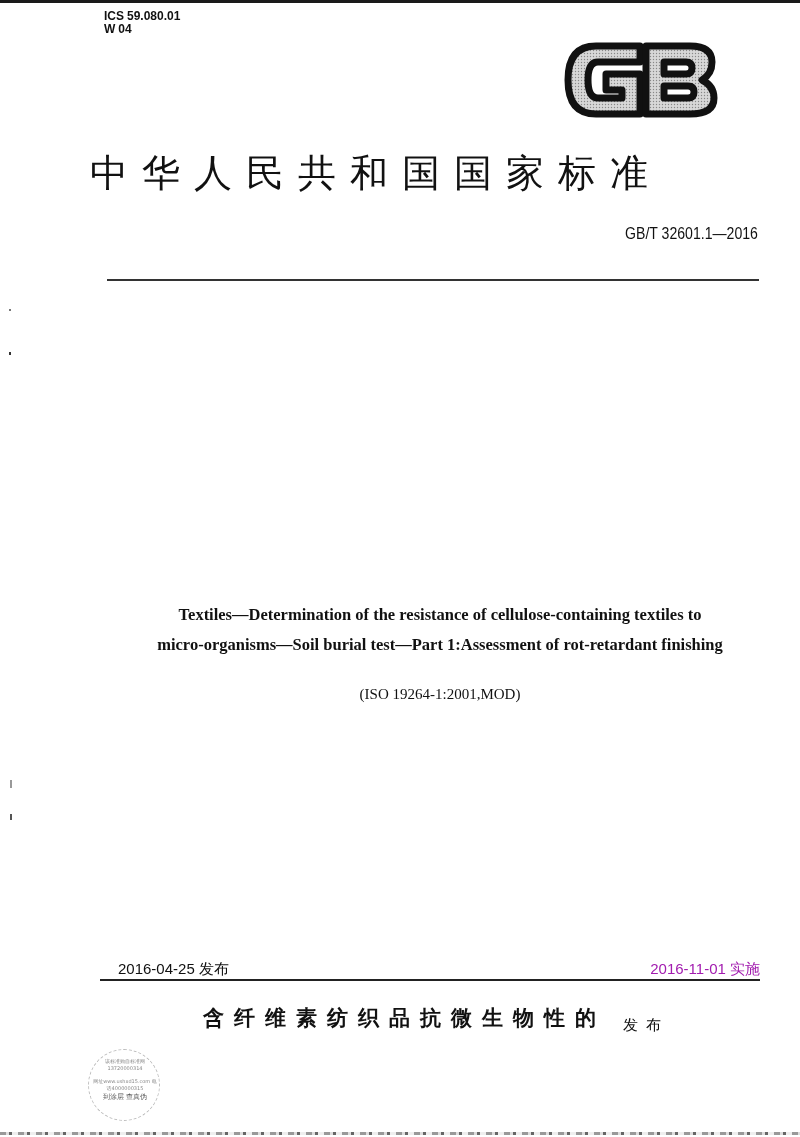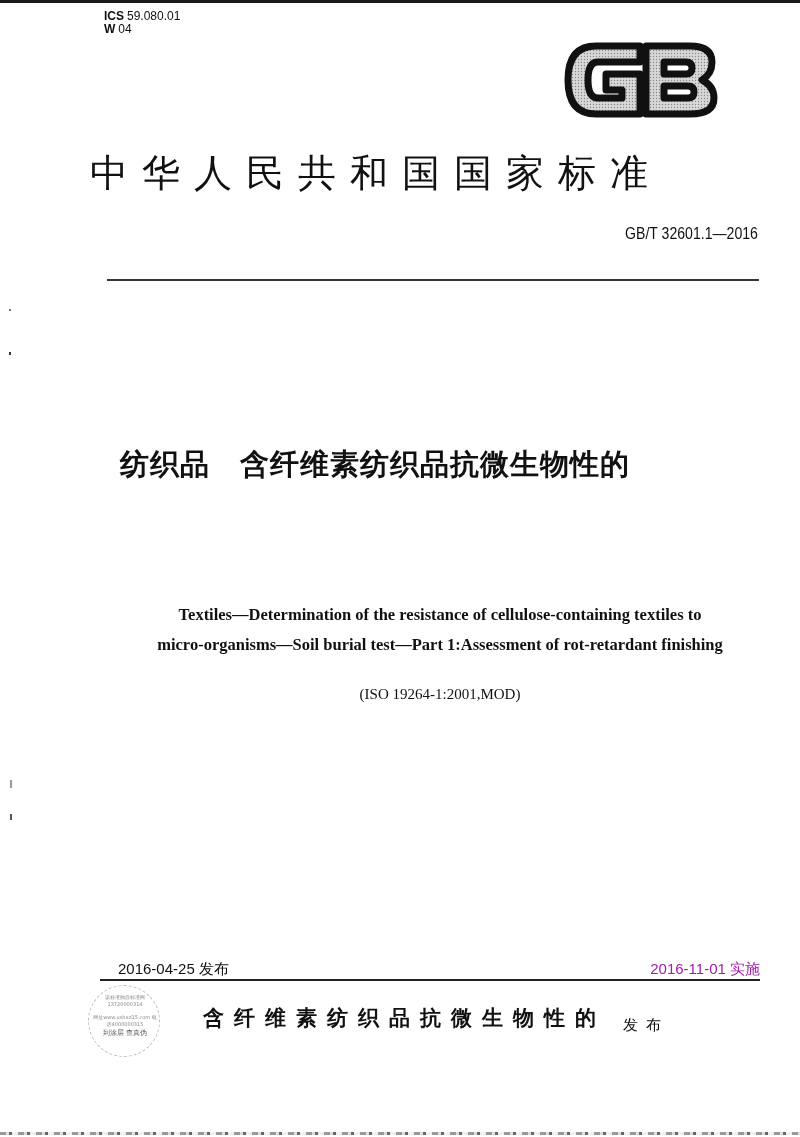--- a/index.html
+++ b/index.html
@@ -3,21 +3,21 @@
   <meta charset="utf-8">
   <style>
     * { margin: 0; padding: 0; box-sizing: border-box; }
     html, body { width: 800px; height: 1137px; background: #ffffff; overflow: hidden; }
     body { position: relative; color: #111; font-family: "DejaVu Sans", sans-serif; }
 
     .top-border { position: absolute; left: 0; top: 0; width: 800px; height: 3px; background: #1a1a1a; }
 
     .classification { position: absolute; left: 104px; top: 10px; font-size: 12px; line-height: 13px; color: #111; }
     .classification .code-label { font-family: Liberation Sans, sans-serif; font-weight: bold; font-size: 12px; }
-    .classification .code-value { font-family: "Liberation Sans", sans-serif; font-size: 12px; margin-left: 3px; }
+    .classification .code-value { font-family: "Liberation Sans", sans-serif; font-size: 12px; margin-left: 3px; font-weight: bold; }
 
     .gb-logo { position: absolute; left: 562px; top: 40px; width: 156px; height: 80px; }
 
     .national-title {
       position: absolute; left: 90px; top: 148px; width: 680px;
       font-family: "DejaVu Serif", serif; font-weight: normal; font-size: 38px;
       letter-spacing: 14px; white-space: nowrap; color: #111;
     }
 
     .standard-number {
@@ -54,21 +54,21 @@
       position: absolute; left: 118px; top: 960px;
       font-family: "Liberation Sans", sans-serif; font-size: 15px; color: #111;
     }
     .effective-date {
       position: absolute; right: 40px; top: 960px;
       font-family: "Liberation Sans", sans-serif; font-size: 15px; color: #a21caf;
     }
     .footer-rule { position: absolute; left: 100px; top: 979px; width: 660px; height: 2px; background: #222; }
 
     .stamp {
-      position: absolute; left: 88px; top: 985px; width: 72px; height: 72px;
+      position: absolute; left: 88px; top: 1049px; width: 72px; height: 72px;
       border-radius: 50%; border: 1px dashed #bbb; color: #777;
       font-size: 5px; text-align: center; line-height: 7px;
     }
     .stamp .arc { position: absolute; top: 8px; left: 8px; width: 56px; font-size: 5px; color: #888; }
     .stamp .mid { position: absolute; top: 28px; left: 2px; width: 68px; font-size: 5px; color: #888; }
     .stamp .bot { position: absolute; top: 44px; left: 2px; width: 68px; font-size: 7px; color: #555; }
 
     .issuers {
       position: absolute; left: 203px; top: 1005px;
       font-family: "DejaVu Serif", serif; font-weight: bold; font-size: 21px;
@@ -123,21 +123,20 @@
 <div class="standard-number">GB/T 32601.1—2016</div>
 
 <div class="header-rule"></div>
 
 <div class="scan-mark" style="left:9px;top:309px;width:2px;height:2px;"></div>
 <div class="scan-mark" style="left:9px;top:352px;width:2px;height:3px;background:#333;"></div>
 <div class="scan-mark" style="left:10px;top:780px;width:2px;height:8px;background:#999;"></div>
 <div class="scan-mark" style="left:10px;top:814px;width:2px;height:6px;background:#555;"></div>
 
 <div class="zh-title">
-  <span class="line l1">纺织品　含纤维素纺织品抗微生物性的</span>
 </div>
 
 <div class="en-title">
   <span class="line">Textiles—Determination of the resistance of cellulose-containing textiles to</span>
   <span class="line">micro-organisms—Soil burial test—Part 1:Assessment of rot-retardant finishing</span>
 </div>
 
 <div class="iso-ref">(ISO 19264-1:2001,MOD)</div>
 
 <div class="publish-date">2016-04-25 发布</div>

